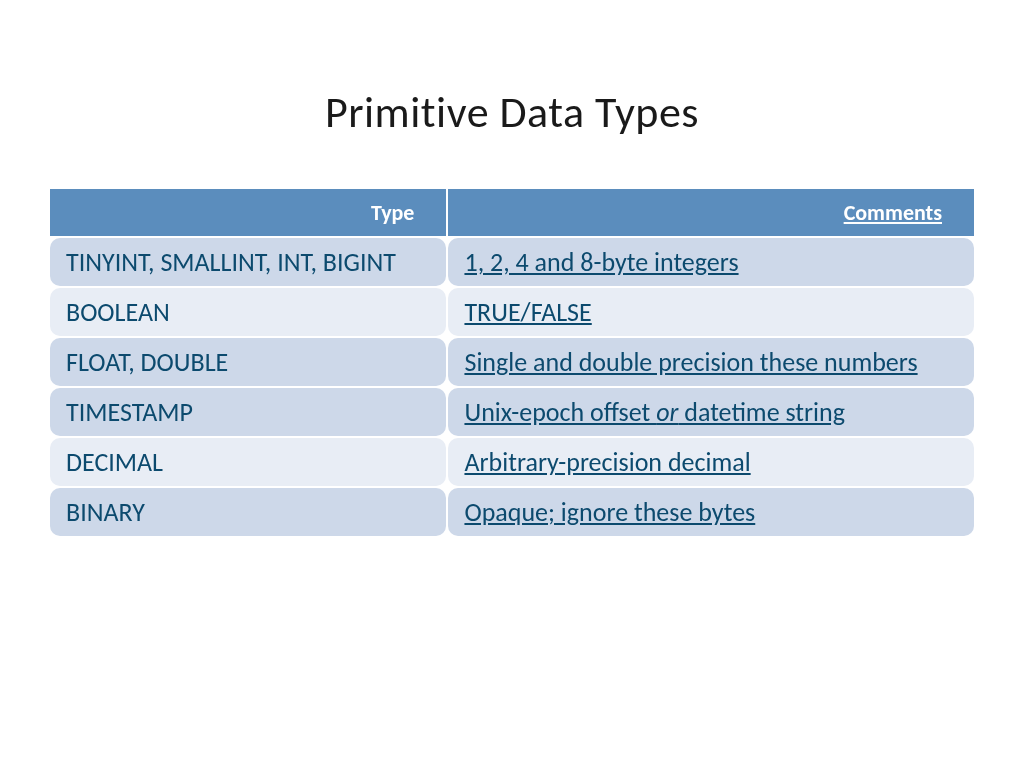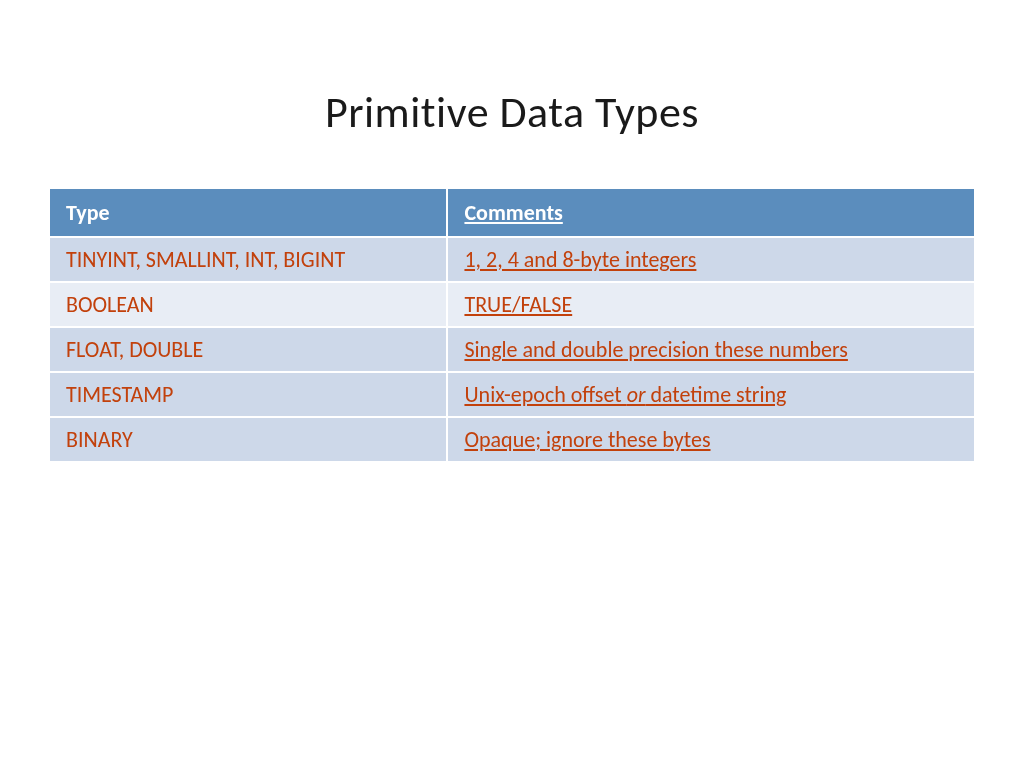--- a/index.html
+++ b/index.html
@@ -32,28 +32,29 @@
     .table {
       width: 100%;
       border-collapse: separate;
       border-spacing: 2px 2px;
     }
     .table th {
       background: #5b8dbd;
       color: #ffffff;
       font-weight: 700;
       font-size: 22px;
-      padding: 10px 16px;
-      text-align: left;
+      padding: 10px 32px;
+      text-align: right;
     }
     .table td {
-      font-size: 22px;
+      font-size: 26px;
       padding: 8px 16px;
-      color: #c2410c;
+      color: #0c4a6e;
       vertical-align: middle;
+      border-radius: 10px;
     }
     .col-type {
       width: 43%;
     }
     .col-comments {
       width: 57%;
       text-decoration: underline;
     }
     .row-odd td {
       background: #cdd8e9;
@@ -89,19 +90,23 @@
           <td class="col-comments"><span>TRUE/FALSE</span></td>
         </tr>
         <tr class="row-odd">
           <td class="col-type">FLOAT, DOUBLE</td>
           <td class="col-comments"><span>Single and double precision these numbers</span></td>
         </tr>
         <tr class="row-odd">
           <td class="col-type">TIMESTAMP</td>
           <td class="col-comments"><span>Unix-epoch offset </span><span class="italic">or</span><span> datetime string</span></td>
         </tr>
+        <tr class="row-even">
+          <td class="col-type">DECIMAL</td>
+          <td class="col-comments"><span>Arbitrary-precision decimal</span></td>
+        </tr>
         <tr class="row-odd">
           <td class="col-type">BINARY</td>
           <td class="col-comments"><span>Opaque; ignore these bytes</span></td>
         </tr>
       </tbody>
   </table>
 </div>
 
 </body></html>

